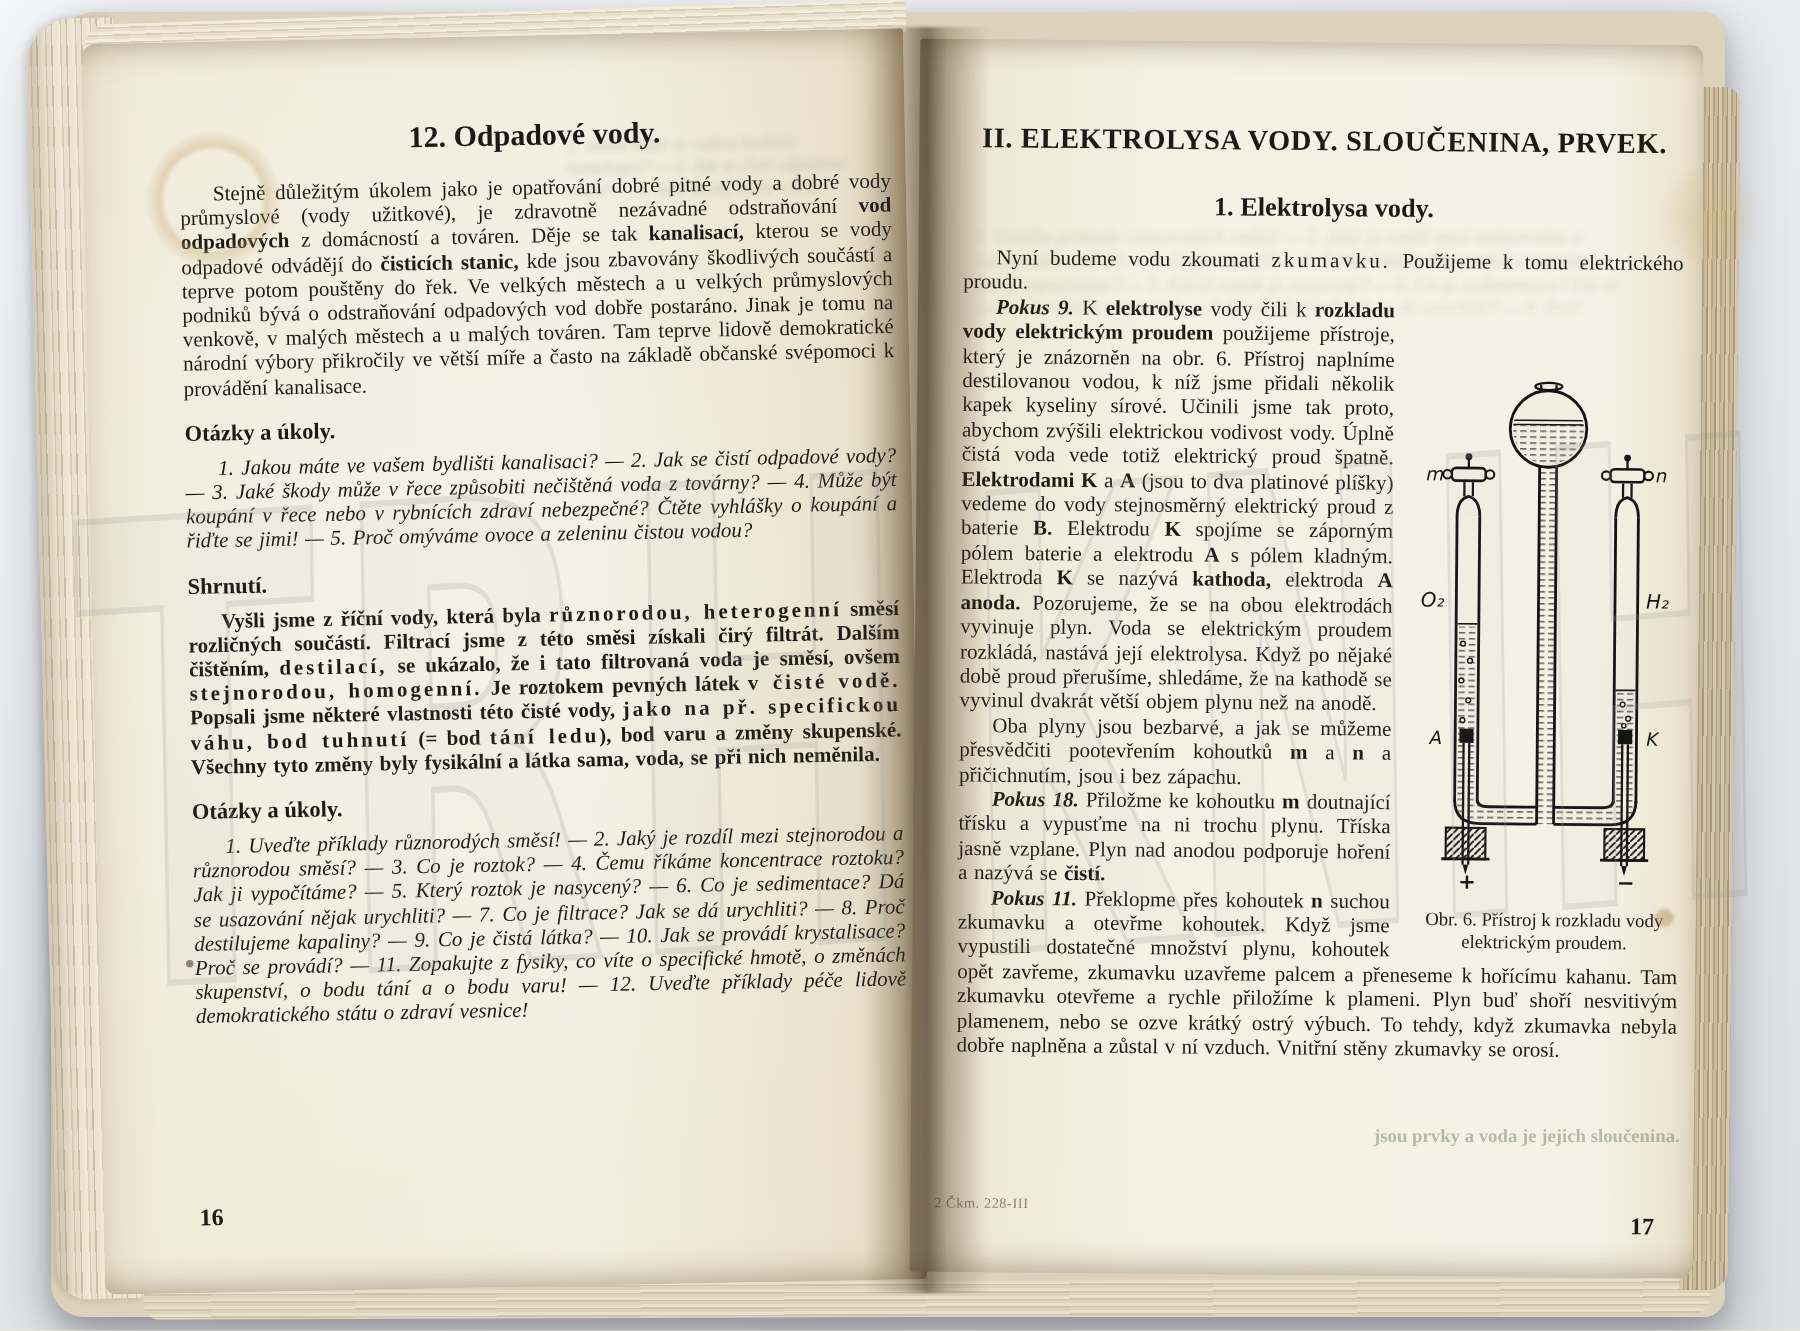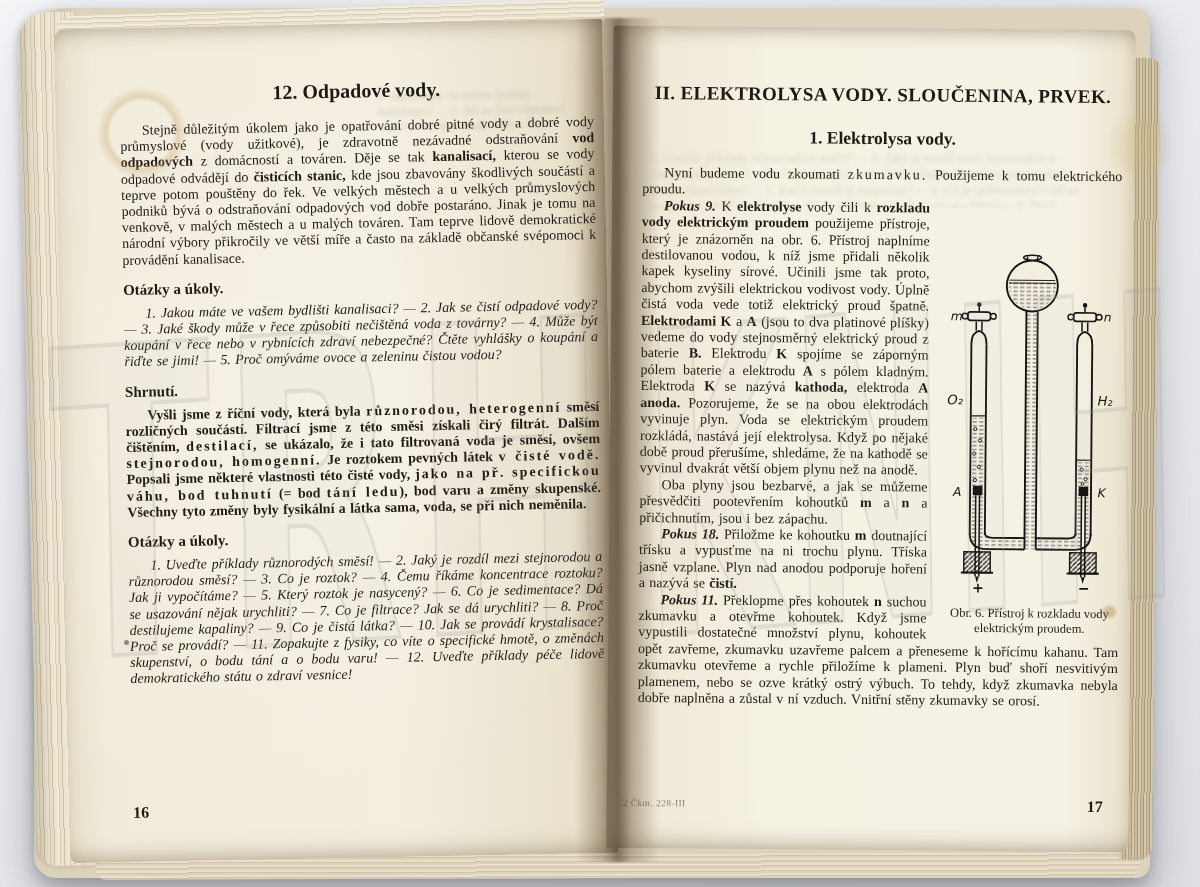--- a/index.html
+++ b/index.html
@@ -53,21 +53,21 @@
   .seg-sp{letter-spacing:.14em;}
   .seg-bsp{font-weight:700;letter-spacing:.14em;}
   .seg-ib{font-weight:700;font-style:italic;}
 
   .apparatus{float:right;width:178px;margin:50px 0 6px 14px;}
   .apparatus svg{display:block;margin:0 auto;}
   .apparatus figcaption{font-size:12.5px;line-height:15.5px;text-align:center;margin-top:10px;padding:0 4px;}
 
   .pagenum{position:absolute;font-size:16px;font-weight:700;}
   .pagenum-left{left:64px;bottom:40px;}
-  .pagenum-right{right:26px;bottom:36px;}
+  .pagenum-right{right:26px;bottom:24px;}
   .printer-mark{position:absolute;left:16px;bottom:40px;font-size:9.5px;color:rgba(70,58,44,.6);letter-spacing:.4px;}
 
   .spine{position:absolute;left:576px;top:18px;width:84px;height:844px;z-index:5;filter:blur(1px);pointer-events:none;
     background:linear-gradient(90deg,rgba(86,66,44,0) 0%,rgba(86,66,44,.28) 32%,rgba(50,36,22,.55) 50%,rgba(86,66,44,.30) 66%,rgba(86,66,44,0) 100%);}
 
   .stain{position:absolute;pointer-events:none;z-index:6;}
   .stain-ring{left:88px;top:78px;width:108px;height:110px;border-radius:50%;filter:blur(.5px);
     background:radial-gradient(closest-side,rgba(0,0,0,0) 58%,rgba(196,164,104,.34) 66%,rgba(196,164,104,.12) 78%,rgba(0,0,0,0) 84%);}
   .stain-blob{left:1096px;top:98px;width:88px;height:94px;border-radius:50%;filter:blur(2px);
     background:radial-gradient(closest-side,rgba(205,180,120,.32),rgba(205,180,120,.12) 60%,rgba(0,0,0,0) 75%);}
@@ -223,16 +223,17 @@
 
   <div class="spine"></div>
 
   <div class="stain stain-ring"></div>
   <div class="stain stain-blob"></div>
   <div class="stain stain-dot"></div>
   <div class="stain speck"></div>
 
   <div class="ghost ghost-1">1. Jakou máte ve vašem bydlišti kanalisaci? — 2. Jak se čistí odpadové vody? — 3. Jaké škody může v řece způsobiti nečištěná voda z továrny? — 4. Může být koupání v řece nebo v rybnících zdraví nebezpečné? Čtěte vyhlášky o koupání a řiďte se jimi! — 5. Proč omýváme ovoce a zeleninu čistou vodou?</div>
   <div class="ghost ghost-2">1. Uveďte příklady různorodých směsí! — 2. Jaký je rozdíl mezi stejnorodou a různorodou směsí? — 3. Co je roztok? — 4. Čemu říkáme koncentrace roztoku? Jak ji vypočítáme? — 5. Který roztok je nasycený? — 6. Co je sedimentace? Dá se usazování nějak urychliti? — 7. Co je filtrace? Jak se dá urychliti? — 8. Proč destilujeme kapaliny? — 9. Co je čistá látka? — 10. Jak se provádí krystalisace? Proč se provádí? — 11. Zopakujte z fysiky, co víte o specifické hmotě, o změnách skupenství, o bodu tání a o bodu varu! — 12. Uveďte příklady péče lidově demokratického státu o zdraví vesnice!</div>
+  <div class="ghost ghost-3">jsou prvky a voda je jejich sloučenina.</div>
 
   <div class="wm wm-left">TRH</div>
   <div class="wm wm-right">KNIH</div>
 </div>
 
 </body></html>

